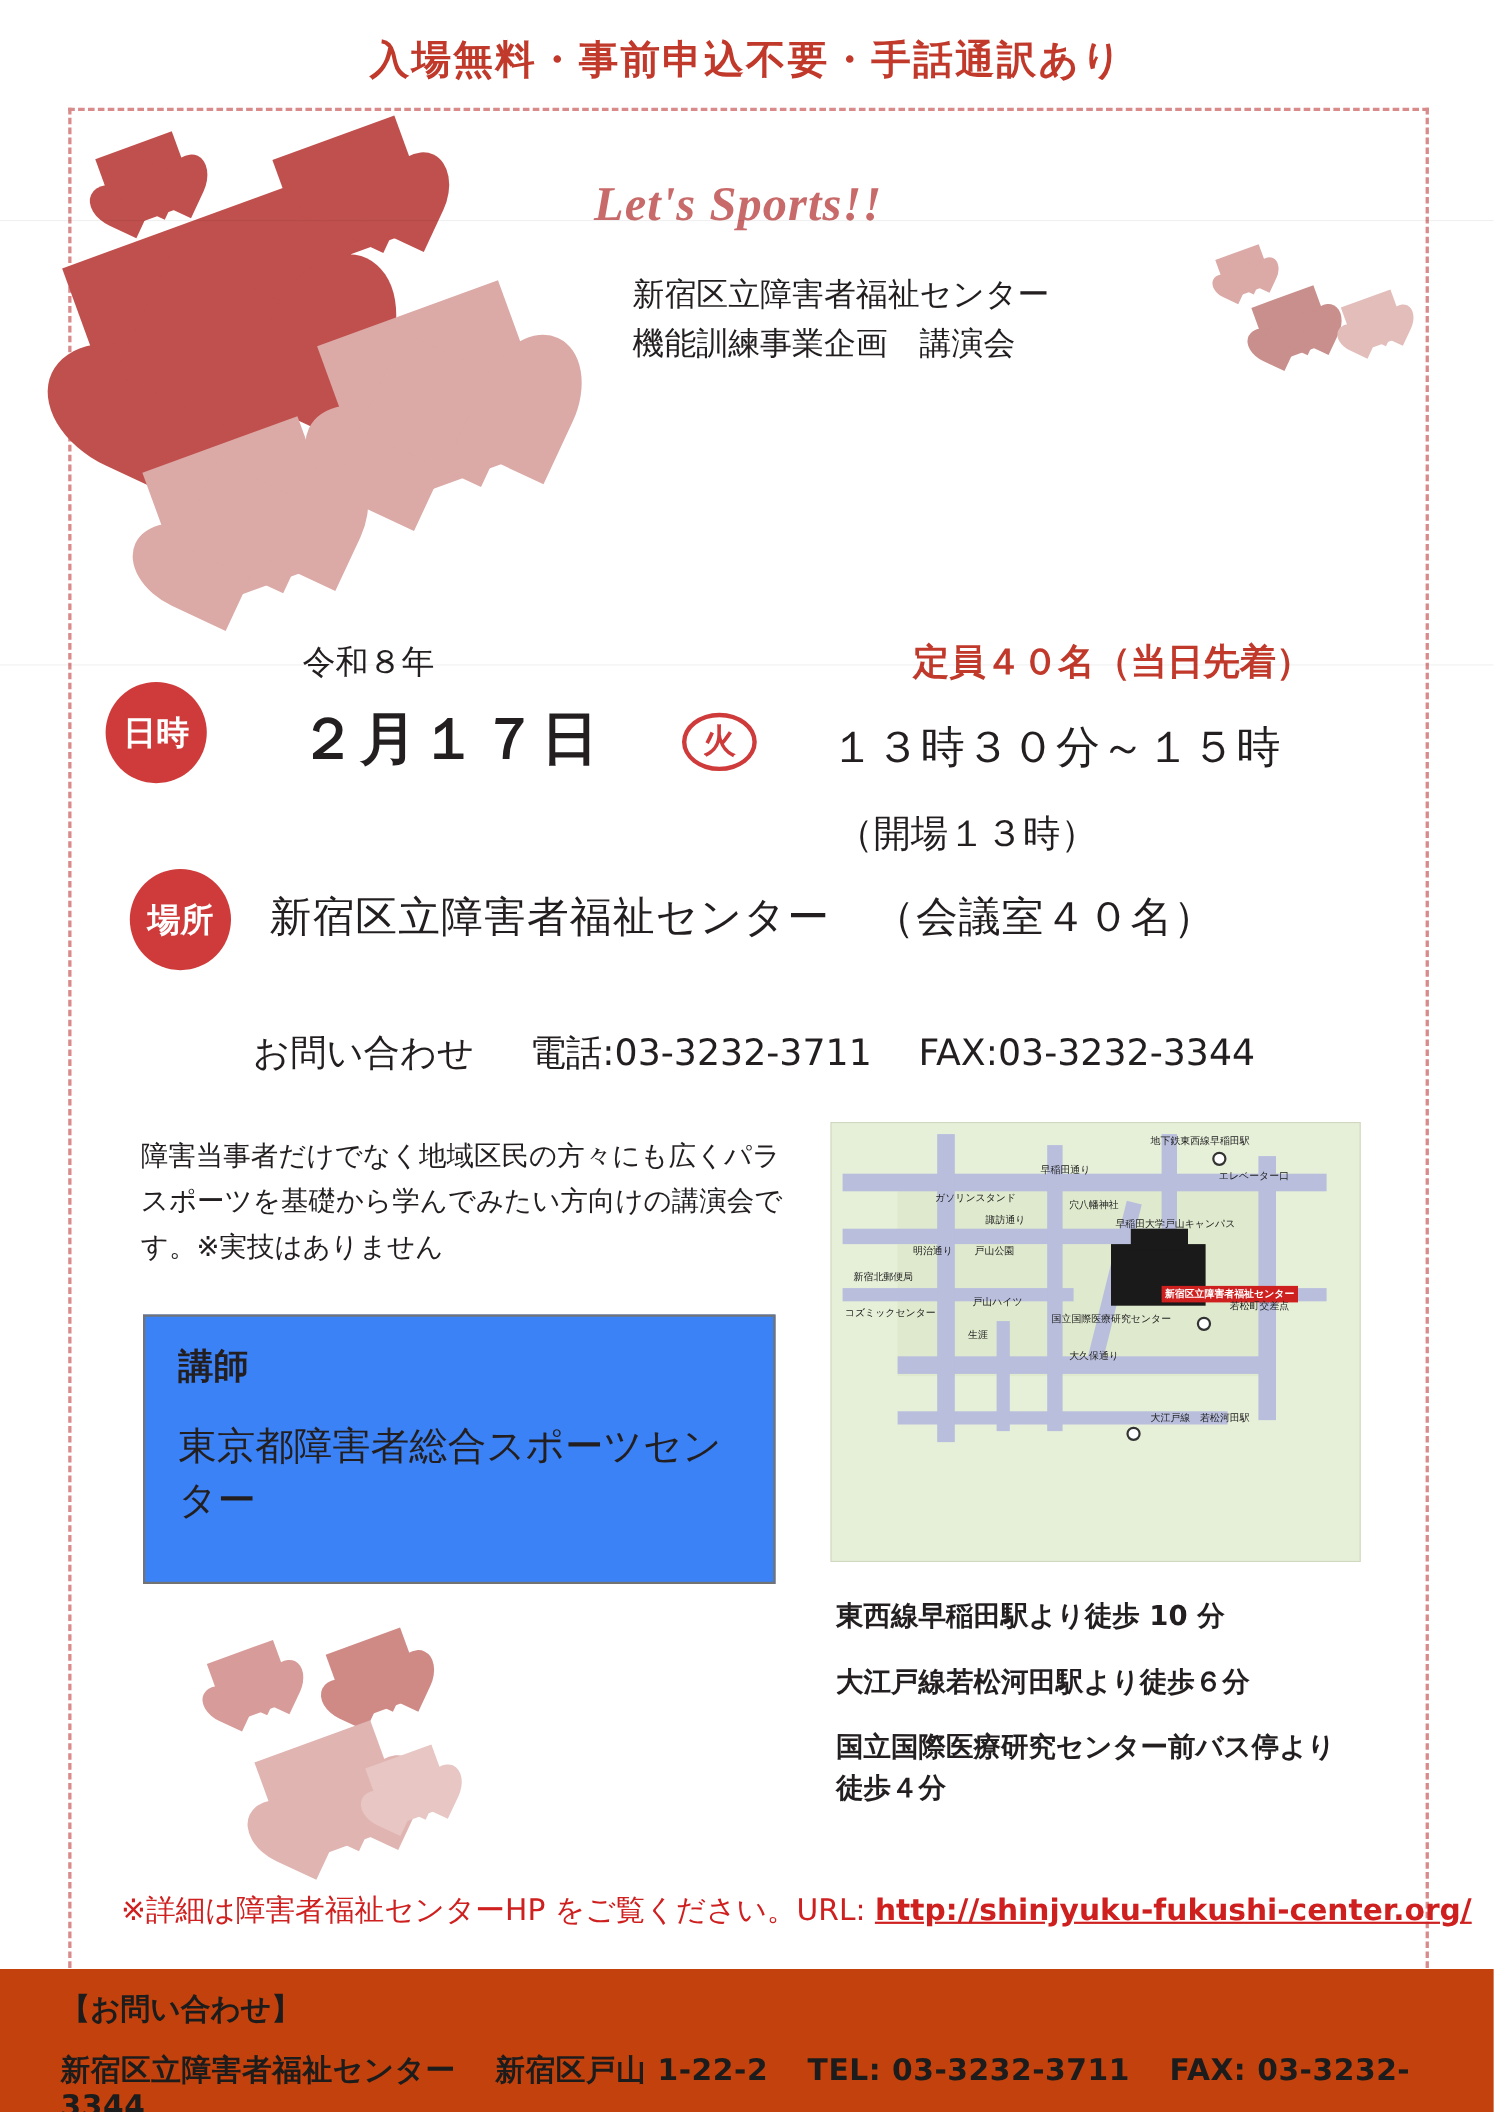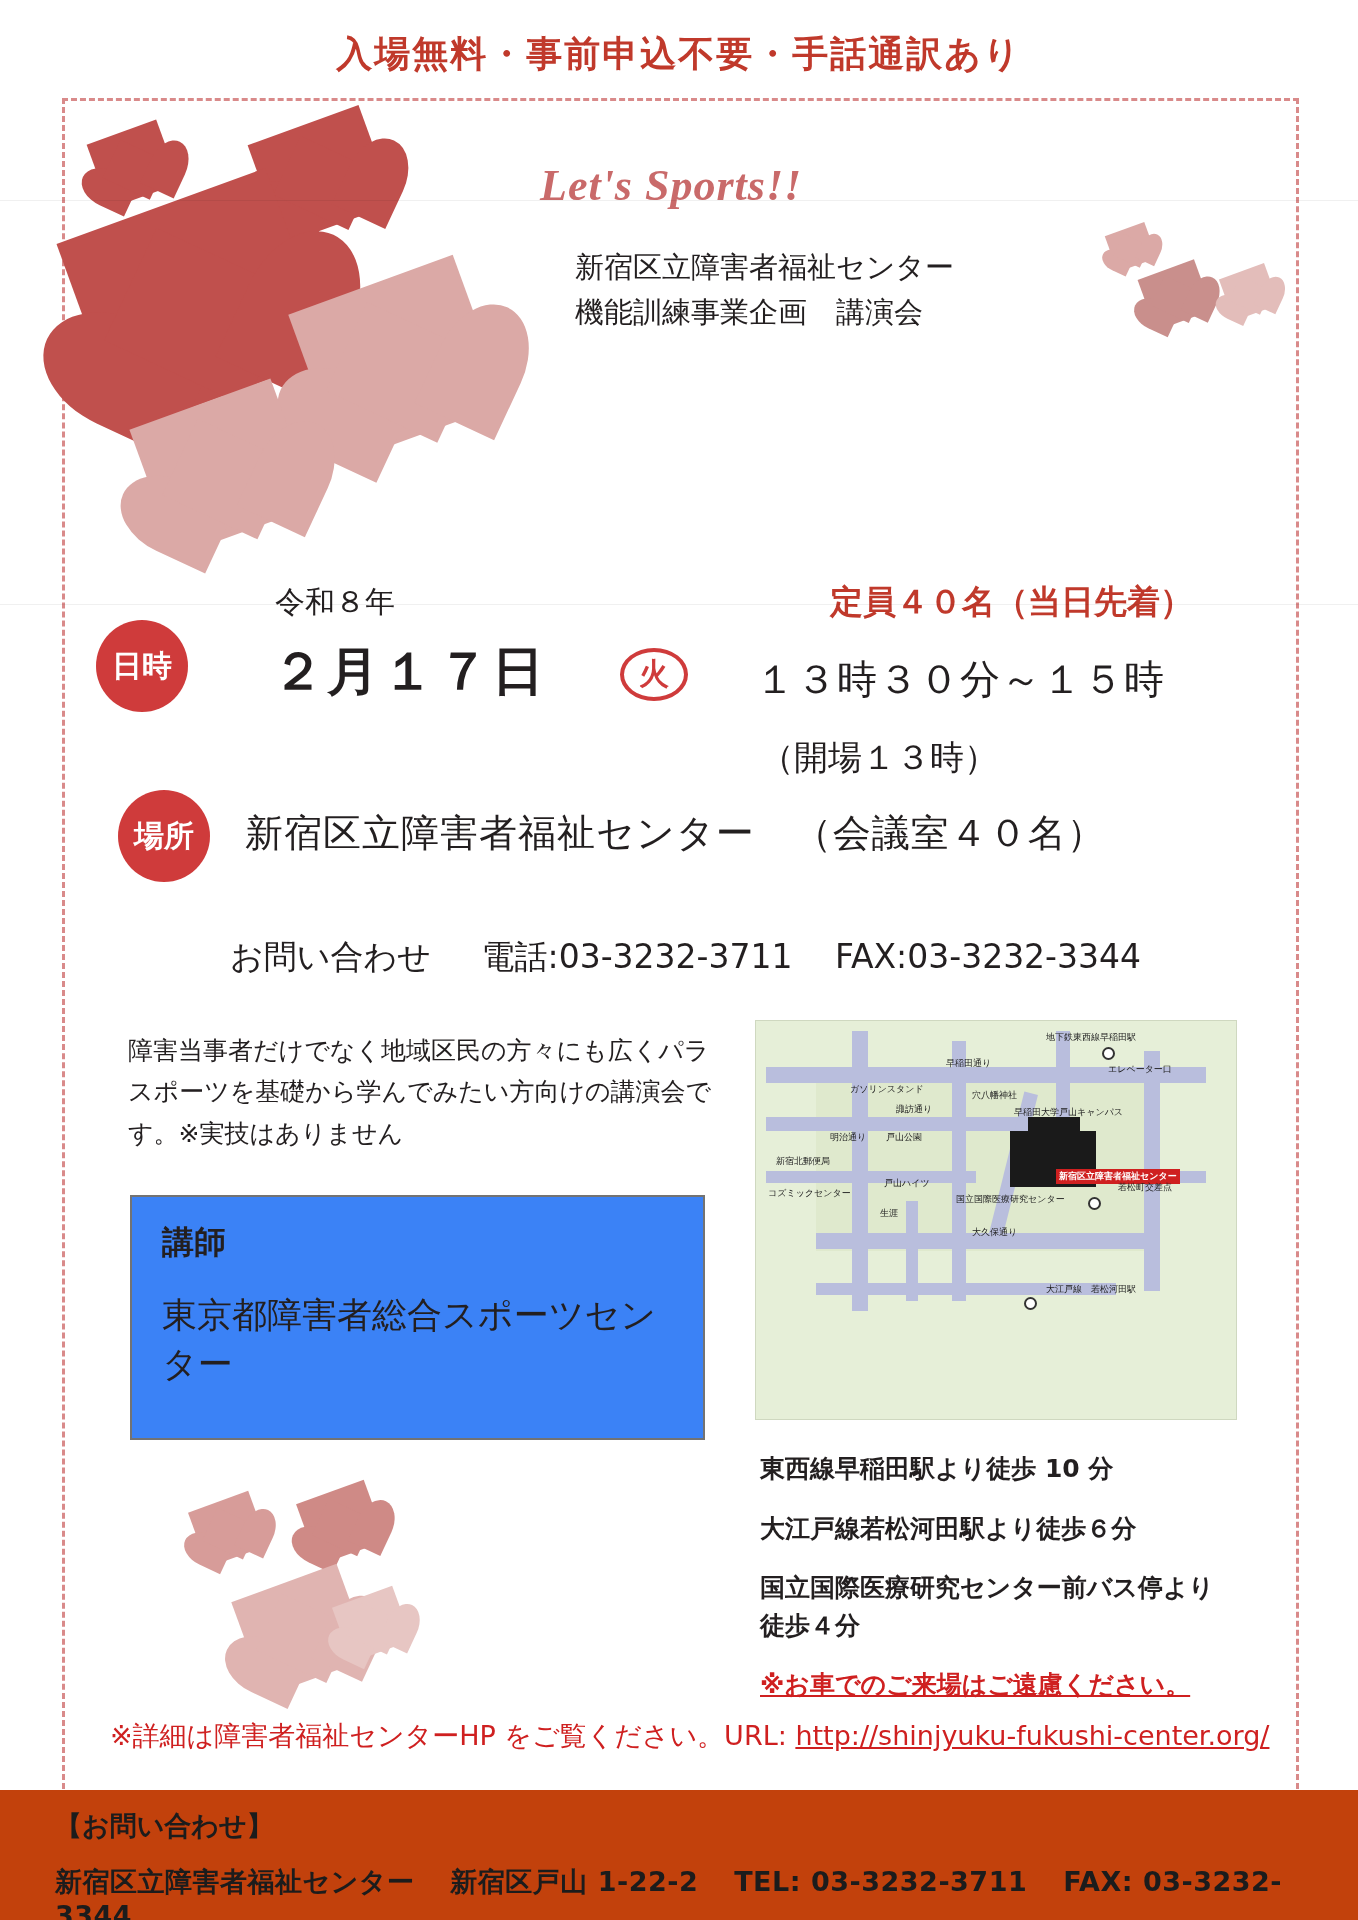--- a/index.html
+++ b/index.html
@@ -290,21 +290,21 @@
 
   
   .url-note {
     position: absolute;
     left: 110px;
     top: 1718px;
     font-size: 27px;
     color: #cf2020;
     font-family: "DejaVu Sans", sans-serif;
   }
-  .url-note .u { text-decoration: underline; }
+  .url-note .u { text-decoration: underline; font-weight: bold; }
 
   
   .footer {
     position: absolute;
     left: 0;
     top: 1790px;
     width: 1358px;
     height: 130px;
     background: #c2410c;
     color: #1c1c1c;
@@ -446,21 +446,20 @@
       <div class="maplabel" style="left: 362px; top: 160px;">若松町交差点</div>
       <div class="maplabel" style="left: 216px; top: 205px;">大久保通り</div>
       <div class="maplabel" style="left: 290px; top: 262px;">大江戸線　若松河田駅</div>
     </div>
 </div>
 
 <div class="access" id="access-list">
     <div>東西線早稲田駅より徒歩 10 分</div>
     <div>大江戸線若松河田駅より徒歩６分</div>
     <div>国立国際医療研究センター前バス停より徒歩４分</div>
-    <div class="warn">※お車でのご来場はご遠慮ください。</div>
   </div>
 
 <div class="url-note">
   <span>※詳細は障害者福祉センターHP をご覧ください。URL:</span>
   <span class="u">http://shinjyuku-fukushi-center.org/</span>
 </div>
 
 <div class="footer">
   <div class="f1">【お問い合わせ】</div>
   <div class="f2">

